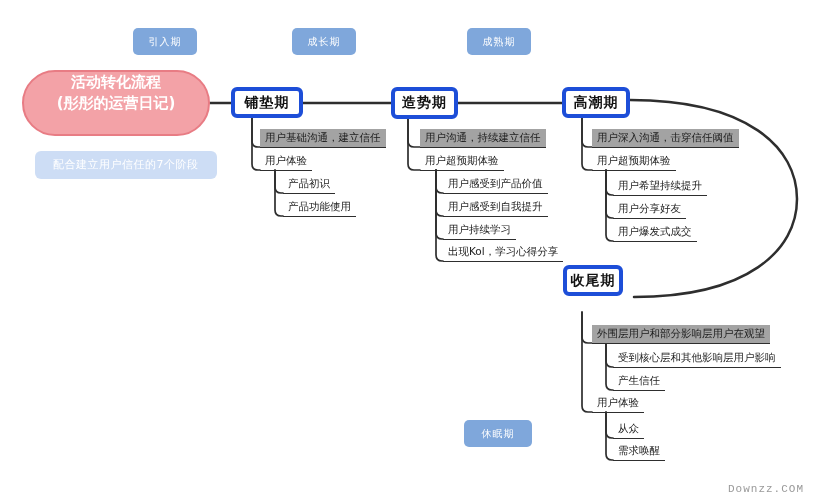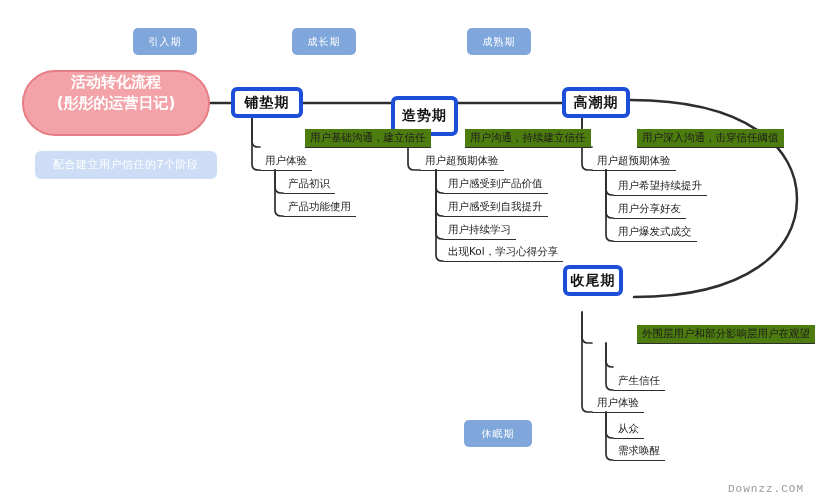--- a/index.html
+++ b/index.html
@@ -24,21 +24,21 @@
   }
   .stagebox{
     position:absolute;z-index:2;background:#ffffff;border:4px solid #1d4ed8;border-radius:6px;
     color:#111111;font-weight:bold;font-size:14px;
     display:flex;align-items:center;justify-content:center;box-sizing:border-box;letter-spacing:1px;
   }
   .child{
     position:absolute;z-index:2;font-size:10.5px;line-height:13px;color:#1c1c1c;
     white-space:nowrap;padding:2px 5px 3px;border-bottom:1.7px solid #2e2e2e;
   }
-  .hl{background:#4d7c0f;margin-left:45px;}
+  .hl{background:#a3a3a3;}
   .watermark{
     position:absolute;z-index:2;right:16px;bottom:5px;font-size:11px;color:#999999;
     font-family:Liberation Mono, monospace;letter-spacing:1px;
   }
 </style>
 </head>
 <body>
 
 <div class="canvas">
 
@@ -88,21 +88,21 @@
   <div class="badge" style="left:464px;top:420px;width:68px;height:27px">休眠期</div>
 
   <div class="rootnode">
     <span>活动转化流程</span>
     <span>(彤彤的运营日记)</span>
   </div>
 
   <div class="caption" style="left:35px;top:151px">配合建立用户信任的7个阶段</div>
 
   <div class="stagebox" style="left:231px;top:87px;width:72px;height:31px">铺垫期</div>
-  <div class="stagebox" style="left:391px;top:96px;width:67px;height:40px">造势期</div>
+  <div class="stagebox" style="left:391px;top:87px;width:67px;height:32px">造势期</div>
   <div class="stagebox" style="left:562px;top:87px;width:68px;height:31px">高潮期</div>
   <div class="stagebox" style="left:563px;top:265px;width:60px;height:31px">收尾期</div>
 
   <div class="child hl" style="left:260px;top:129px">用户基础沟通，建立信任</div>
   <div class="child" style="left:260px;top:152px">用户体验</div>
   <div class="child" style="left:283px;top:175px">产品初识</div>
   <div class="child" style="left:283px;top:198px">产品功能使用</div>
 
   <div class="child hl" style="left:420px;top:129px">用户沟通，持续建立信任</div>
   <div class="child" style="left:420px;top:152px">用户超预期体验</div>
@@ -111,20 +111,21 @@
   <div class="child" style="left:443px;top:221px">用户持续学习</div>
   <div class="child" style="left:443px;top:243px">出现Kol，学习心得分享</div>
 
   <div class="child hl" style="left:592px;top:129px">用户深入沟通，击穿信任阈值</div>
   <div class="child" style="left:592px;top:152px">用户超预期体验</div>
   <div class="child" style="left:613px;top:177px">用户希望持续提升</div>
   <div class="child" style="left:613px;top:200px">用户分享好友</div>
   <div class="child" style="left:613px;top:223px">用户爆发式成交</div>
 
   <div class="child hl" style="left:592px;top:325px">外围层用户和部分影响层用户在观望</div>
+  <div class="child" style="left:613px;top:349px">受到核心层和其他影响层用户影响</div>
   <div class="child" style="left:613px;top:372px">产生信任</div>
   <div class="child" style="left:592px;top:394px">用户体验</div>
   <div class="child" style="left:613px;top:420px">从众</div>
   <div class="child" style="left:613px;top:442px">需求唤醒</div>
 
   <div class="watermark">Downzz.COM</div>
 
 </div>
 
 </body></html>

